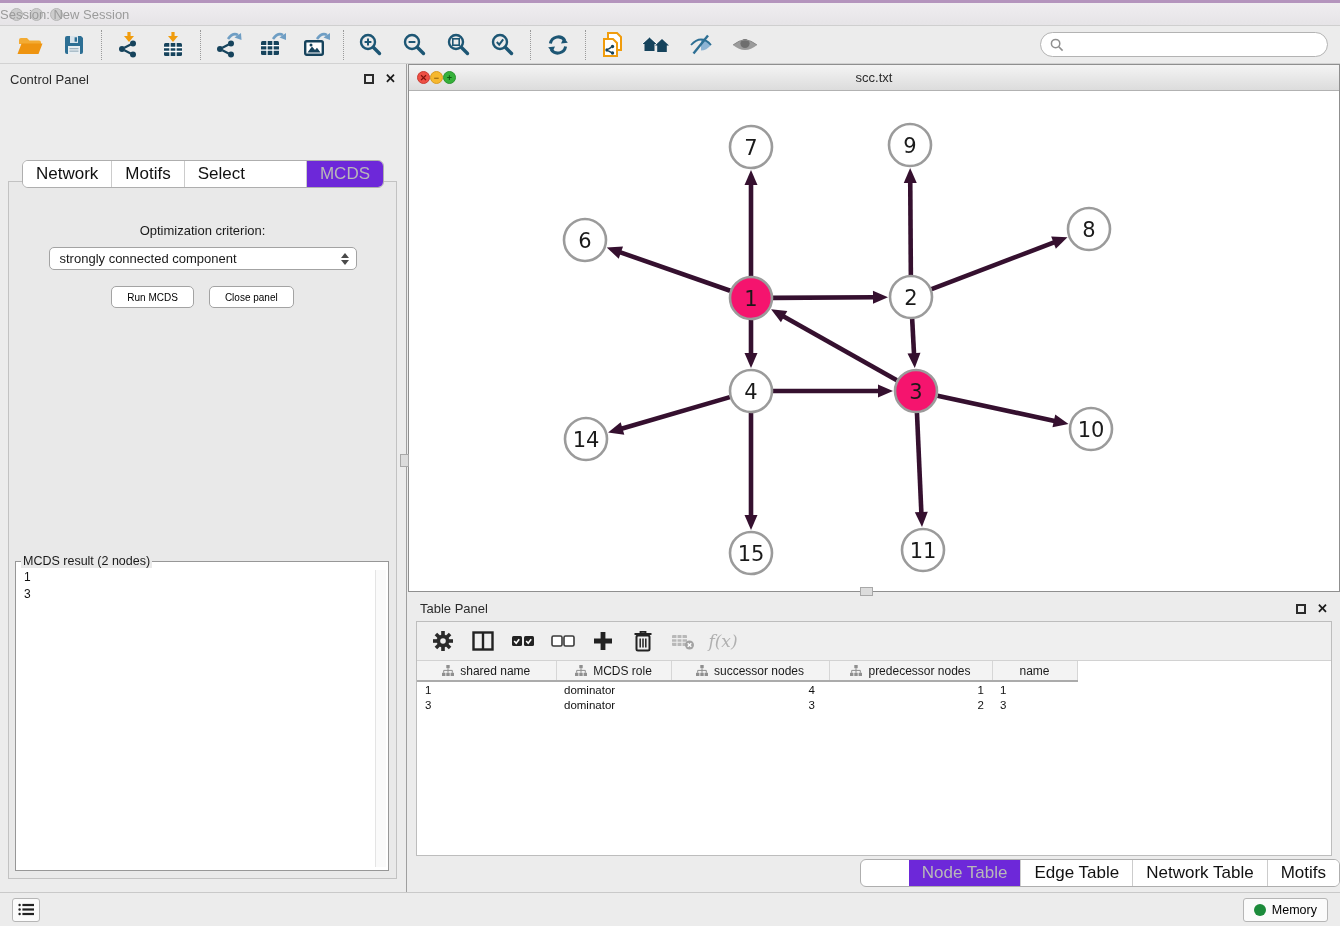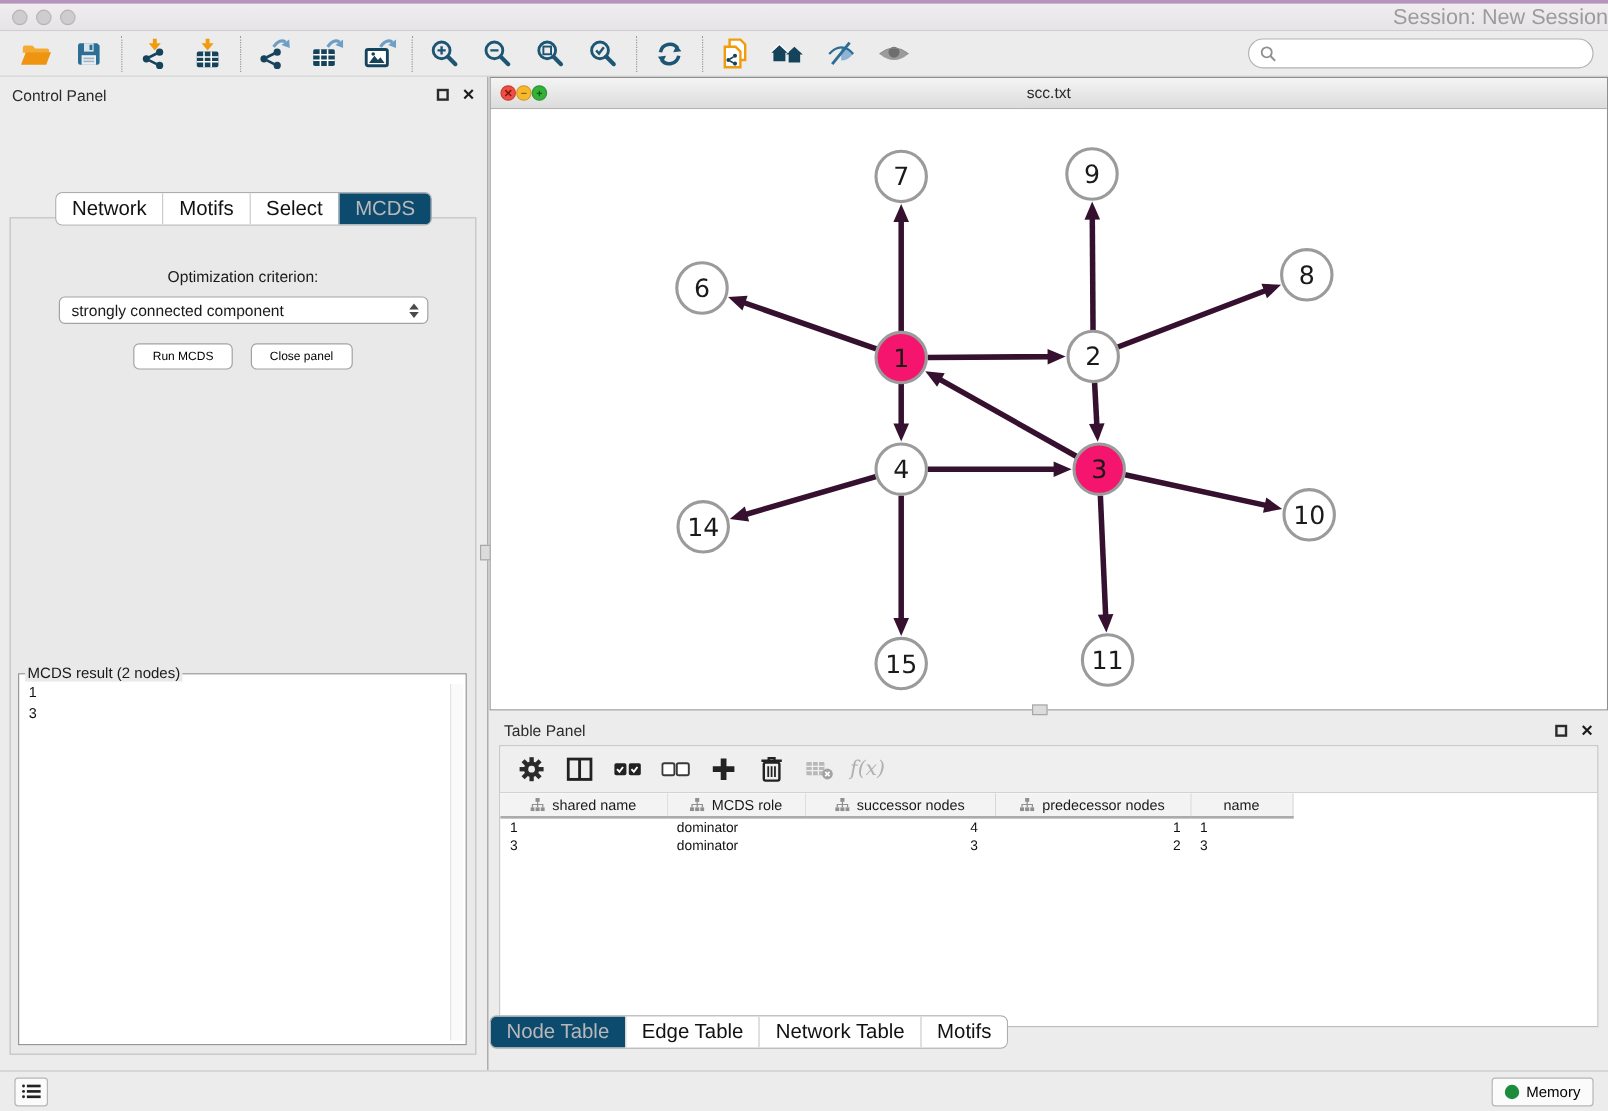--- a/index.html
+++ b/index.html
@@ -12,21 +12,21 @@
 
   
   .titlebar{position:absolute;left:0;top:0;right:0;height:26px;
     background:linear-gradient(#efedf0,#e6e4e7);
     border-top:3px solid #b striking;border-top:3px solid #b494bd;border-bottom:1px solid #cfcfcf;
     display:flex;align-items:center;padding:0 10px;}
   .traffic{display:flex;gap:7px;}
   .tl{width:13px;height:13px;border-radius:50%;font-size:9px;line-height:12px;
     text-align:center;font-weight:bold;}
   .tl.inactive{background:#cdcdcd;border:1px solid #b6b6b6;}
-  .tb-title{position:absolute;left:0;right:0;text-align:right;color:#9b9b9b;font-size:18px;}
+  .tb-title{position:absolute;left:0;right:0;text-align:left;color:#9b9b9b;font-size:13px;}
 
   
   .toolbar{position:absolute;left:0;top:26px;right:0;height:38px;
     background:#ececec;border-bottom:1px solid #d2d2d2;
     display:flex;align-items:center;padding:0 8px;}
   .tbtn{width:44px;height:32px;display:flex;align-items:center;justify-content:center;
     background:transparent;border:none;padding:0;cursor:default;}
   .sep{width:1px;height:30px;border-left:1px dotted #9a9a9a;margin:0 5px;}
   .search{margin-left:auto;margin-right:4px;width:288px;height:25px;background:#fff;
     border:1px solid #b3b3b3;border-radius:13px;display:flex;align-items:center;
@@ -40,21 +40,21 @@
   .panel-header{height:30px;display:flex;align-items:center;padding:0 10px;}
   .panel-title{font-size:13px;color:#2b2b2b;}
   .win-icons{margin-left:auto;display:flex;gap:11px;align-items:center;}
   .float-icon{width:10px;height:10px;border:2px solid #2b2b2b;display:inline-block;}
   .close-icon{font-weight:bold;font-size:13px;color:#1a1a1a;line-height:10px;}
 
   .cp-tabs{position:absolute;top:96px;left:0;width:100%;display:flex;justify-content:center;z-index:3;}
   .tabbox{display:flex;background:#fff;border:1px solid #aeaeae;border-radius:6px;overflow:hidden;}
   .tab{padding:3px 13px;font-size:17px;border-left:1px solid #cccccc;background:#fff;color:#111;}
   .tab:first-child{border-left:none;}
-  .tab.active{background:#0c4a6e;color:#b8b8b8;}
+  .tab.active{background:#6d28d9;color:#b8b8b8;margin-left:48px;}
 
   .cp-body{position:absolute;left:8px;right:9px;top:117px;bottom:13px;
     border:1px solid #c2c2c2;background:#e9e9e9;}
   .opt-label{margin-top:41px;text-align:center;font-size:13px;}
   .criterion{margin:9px auto 16px;width:308px;height:23px;background:#fff;
     border:1px solid #a3a3a3;border-radius:5px;display:flex;align-items:center;
     padding:0 7px 0 10px;font-size:13px;}
   .stepper{margin-left:auto;display:flex;flex-direction:column;gap:2px;align-items:center;}
   .tri-up{width:0;height:0;border-left:4px solid transparent;border-right:4px solid transparent;
     border-bottom:5px solid #4a4a4a;}
@@ -99,21 +99,21 @@
   .fx-label{font-family:"DejaVu Serif",serif;font-style:italic;font-size:17px;color:#b0b0b0;}
   .tp-tablewrap{position:absolute;left:0;right:0;top:39px;bottom:0;overflow:hidden;background:#fff;}
   table.data{border-collapse:collapse;table-layout:fixed;font-size:11.5px;}
   table.data th{height:20px;background:#f3f3f3;border-right:1px solid #d6d6d6;
     border-bottom:2px solid #ababab;font-weight:normal;font-size:12px;color:#1a1a1a;
     position:relative;padding:0;}
   table.data th .th-inner{display:flex;align-items:center;justify-content:center;gap:6px;padding:0 4px;}
   table.data td{height:16px;padding:0 8px;color:#111;white-space:nowrap;overflow:hidden;}
   td.al{text-align:left;} td.ar{text-align:right;}
 
-  .tp-tabs{position:absolute;bottom:18px;left:0;right:0;display:flex;justify-content:flex-start;}
+  .tp-tabs{position:absolute;bottom:5px;left:0;right:0;display:flex;justify-content:flex-end;}
 
   
   .statusbar{position:absolute;left:0;right:0;bottom:0;height:34px;background:#ececec;
     border-top:1px solid #c9c9c9;display:flex;align-items:center;padding:0 12px;}
   .menu-btn{width:28px;height:24px;background:#fbfbfb;border:1px solid #b6b6b6;border-radius:3px;
     display:flex;align-items:center;justify-content:center;padding:0;}
   .memory-btn{margin-left:auto;height:24px;padding:0 10px;background:#fbfbfb;
     border:1px solid #b6b6b6;border-radius:3px;display:flex;align-items:center;gap:6px;
     font-size:12.5px;font-family:"Liberation Sans",sans-serif;}
   .memory-dot{width:12px;height:12px;border-radius:50%;background:#1c8b3b;display:inline-block;}

